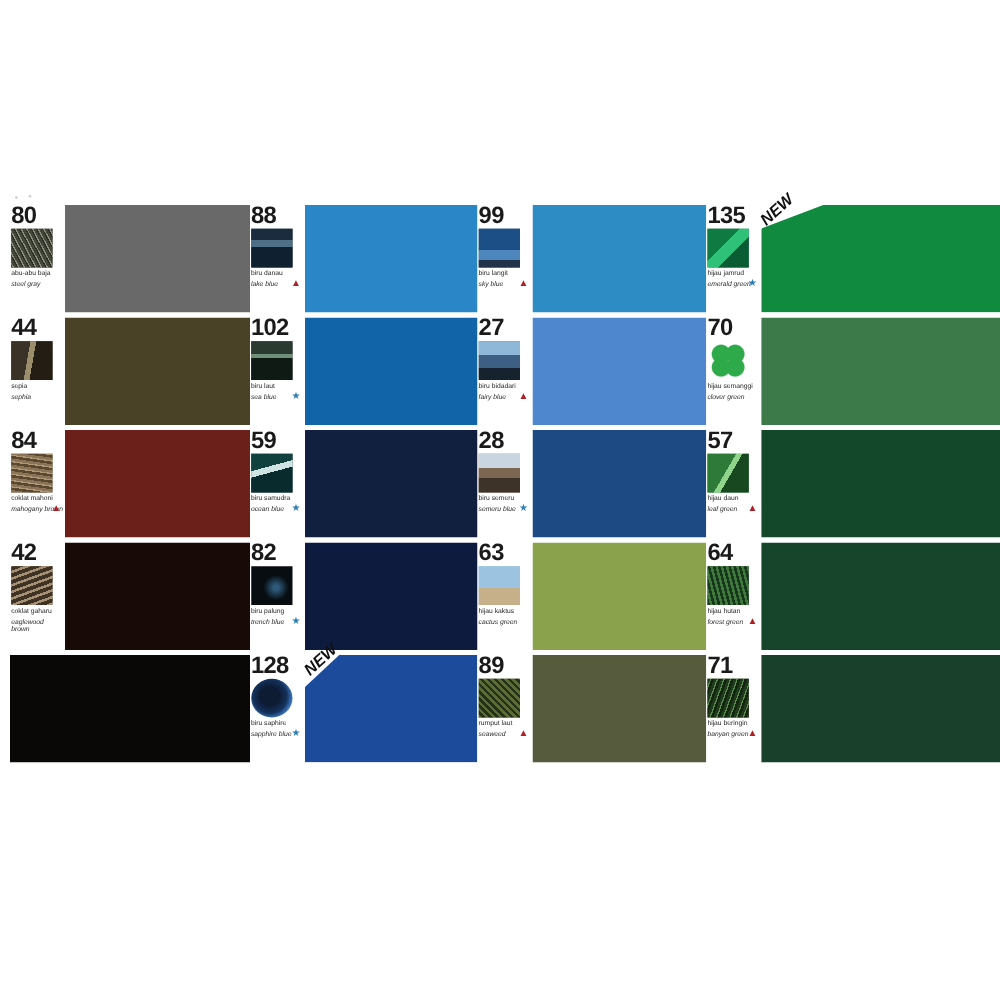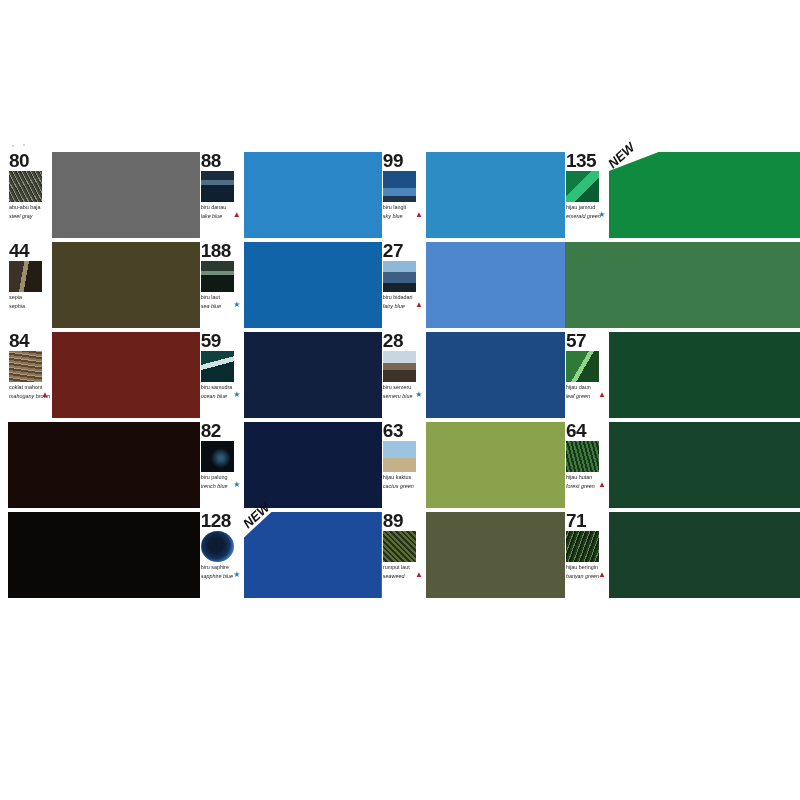--- a/index.html
+++ b/index.html
@@ -11,21 +11,21 @@
     width: 800px;
     height: 800px;
     font-family: "Liberation Sans", sans-serif;
     overflow: hidden;
     position: relative;
   }
 
   #sheet {
     position: absolute;
     left: 0;
-    top: 138px;
+    top: 150px;
     width: 800px;
     height: 490px;
     background: #ffffff;
   }
 
   .grid {
     position: absolute;
     left: 8px;
     top: 14px;
     width: 792px;
@@ -260,21 +260,21 @@
               <span class="spacer"></span>
               <span class="name-en">sephia</span>
             </div>
           </div>
           <div class="swatch">
             <div class="fill" style="background: rgb(74, 66, 38);"></div>
           </div>
         </div>
         <div class="cell c1">
           <div class="info">
-            <div class="code">188</div>
+            <div class="code">102</div>
             <div class="thumb tx-sealine"></div>
             <div class="names">
               <span class="name-id">biru laut</span>
               <span class="spacer"></span>
               <span class="name-en">sea blue</span>
               <span class="mark star">★</span>
             </div>
           </div>
           <div class="swatch">
             <div class="fill" style="background: rgb(18, 100, 168);"></div>
@@ -289,20 +289,29 @@
               <span class="spacer"></span>
               <span class="name-en">fairy blue</span>
               <span class="mark triangle">▲</span>
             </div>
           </div>
           <div class="swatch">
             <div class="fill" style="background: rgb(78, 135, 206);"></div>
           </div>
         </div>
         <div class="cell c3">
+          <div class="info">
+            <div class="code">70</div>
+            <div class="thumb tx-clover"></div>
+            <div class="names">
+              <span class="name-id">hijau semanggi</span>
+              <span class="spacer"></span>
+              <span class="name-en">clover green</span>
+            </div>
+          </div>
           <div class="swatch">
             <div class="fill" style="background: rgb(61, 122, 74);"></div>
           </div>
         </div>
       </div>
       <div class="row">
         <div class="cell c0">
           <div class="info">
             <div class="code">84</div>
             <div class="thumb tx-wood"></div>
@@ -358,20 +367,29 @@
               <span class="mark triangle">▲</span>
             </div>
           </div>
           <div class="swatch">
             <div class="fill" style="background: rgb(19, 73, 42);"></div>
           </div>
         </div>
       </div>
       <div class="row">
         <div class="cell c0">
+          <div class="info">
+            <div class="code">42</div>
+            <div class="thumb tx-logs"></div>
+            <div class="names">
+              <span class="name-id">coklat gaharu</span>
+              <span class="spacer"></span>
+              <span class="name-en">eaglewood brown</span>
+            </div>
+          </div>
           <div class="swatch">
             <div class="fill" style="background: rgb(24, 10, 7);"></div>
           </div>
         </div>
         <div class="cell c1">
           <div class="info">
             <div class="code">82</div>
             <div class="thumb tx-dark"></div>
             <div class="names">
               <span class="name-id">biru palung</span>

